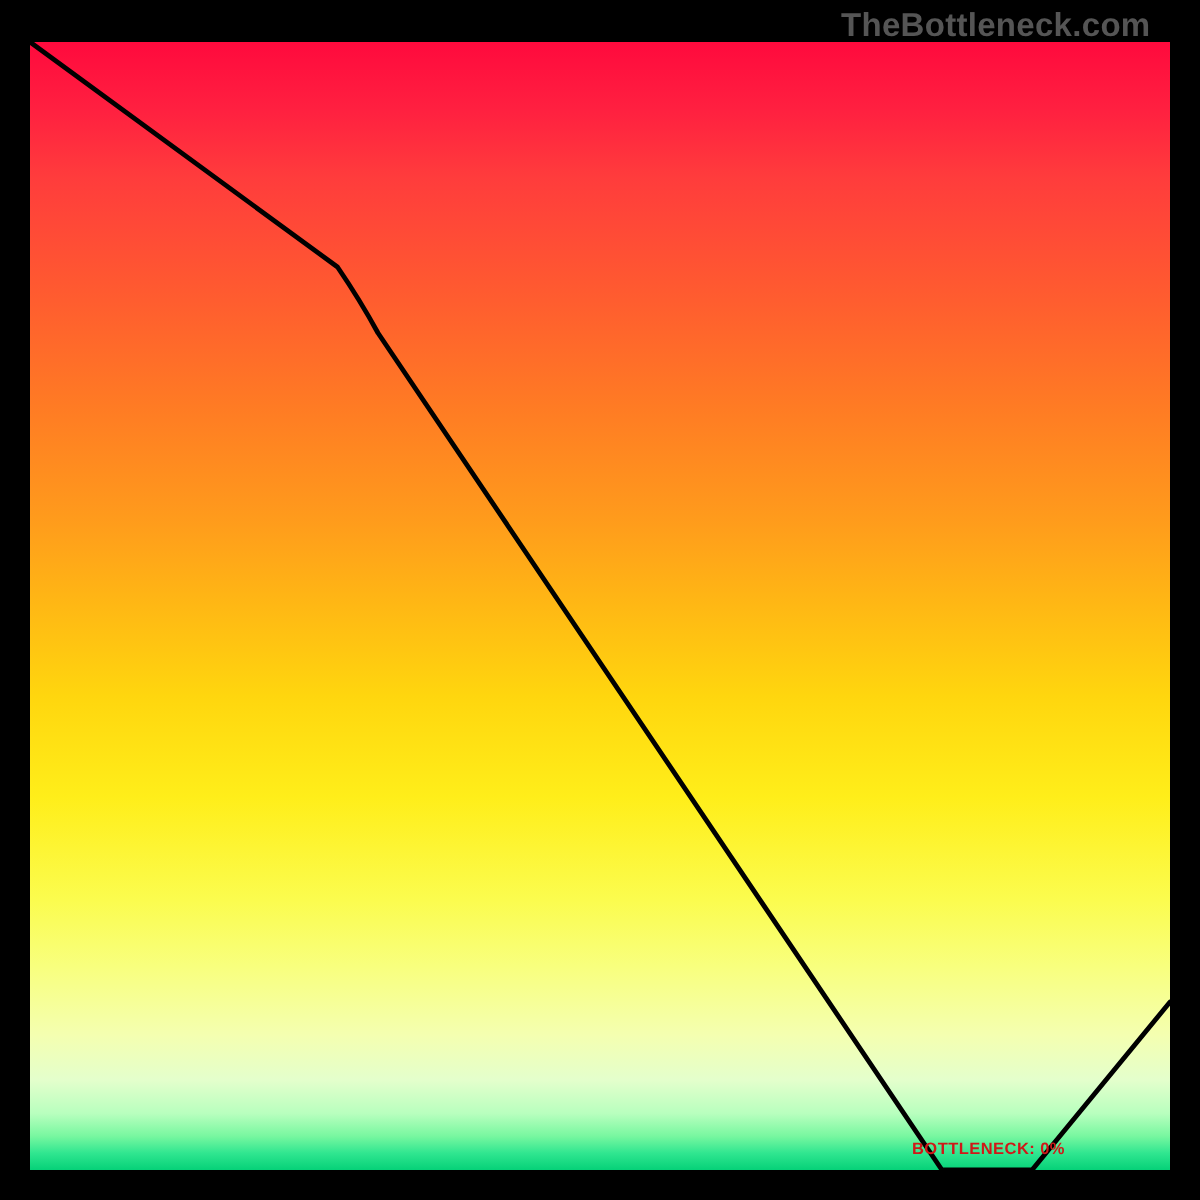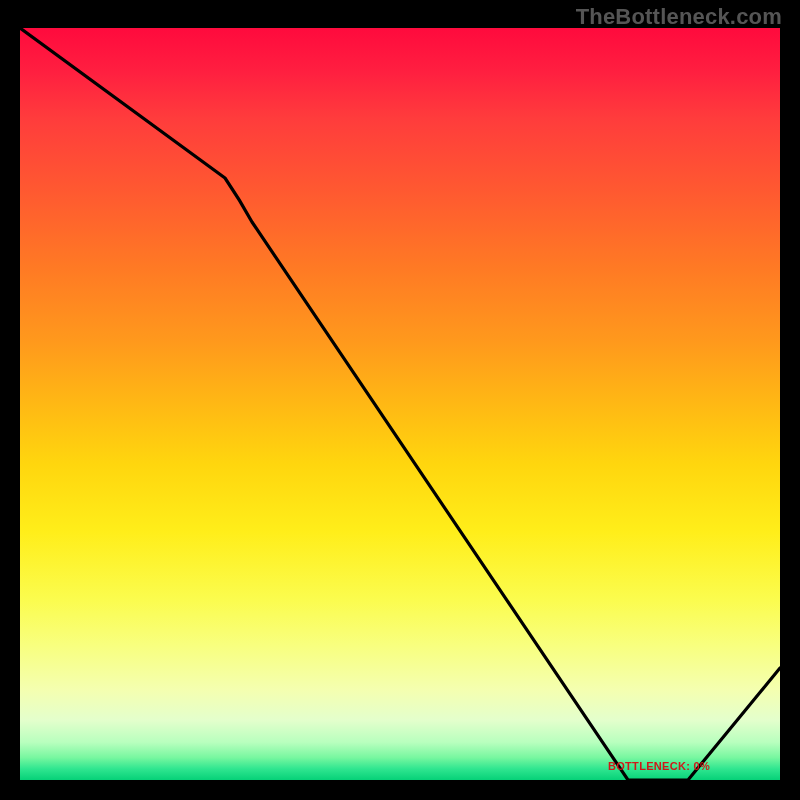--- a/index.html
+++ b/index.html
@@ -6,21 +6,21 @@
   html, body { width: 800px; height: 800px; background: #000; font-family: Arial, sans-serif; }
   .container {
     position: relative;
     width: 800px;
     height: 800px;
     background: #000;
   }
   .watermark {
     position: absolute;
     top: 4px;
-    right: 18px;
+    right: 33px;
     color: #555;
     font-size: 22px;
     font-weight: 600;
     letter-spacing: 0.2px;
   }
   .plot-area {
     position: absolute;
     left: 20px;
     top: 28px;
     width: 760px;

